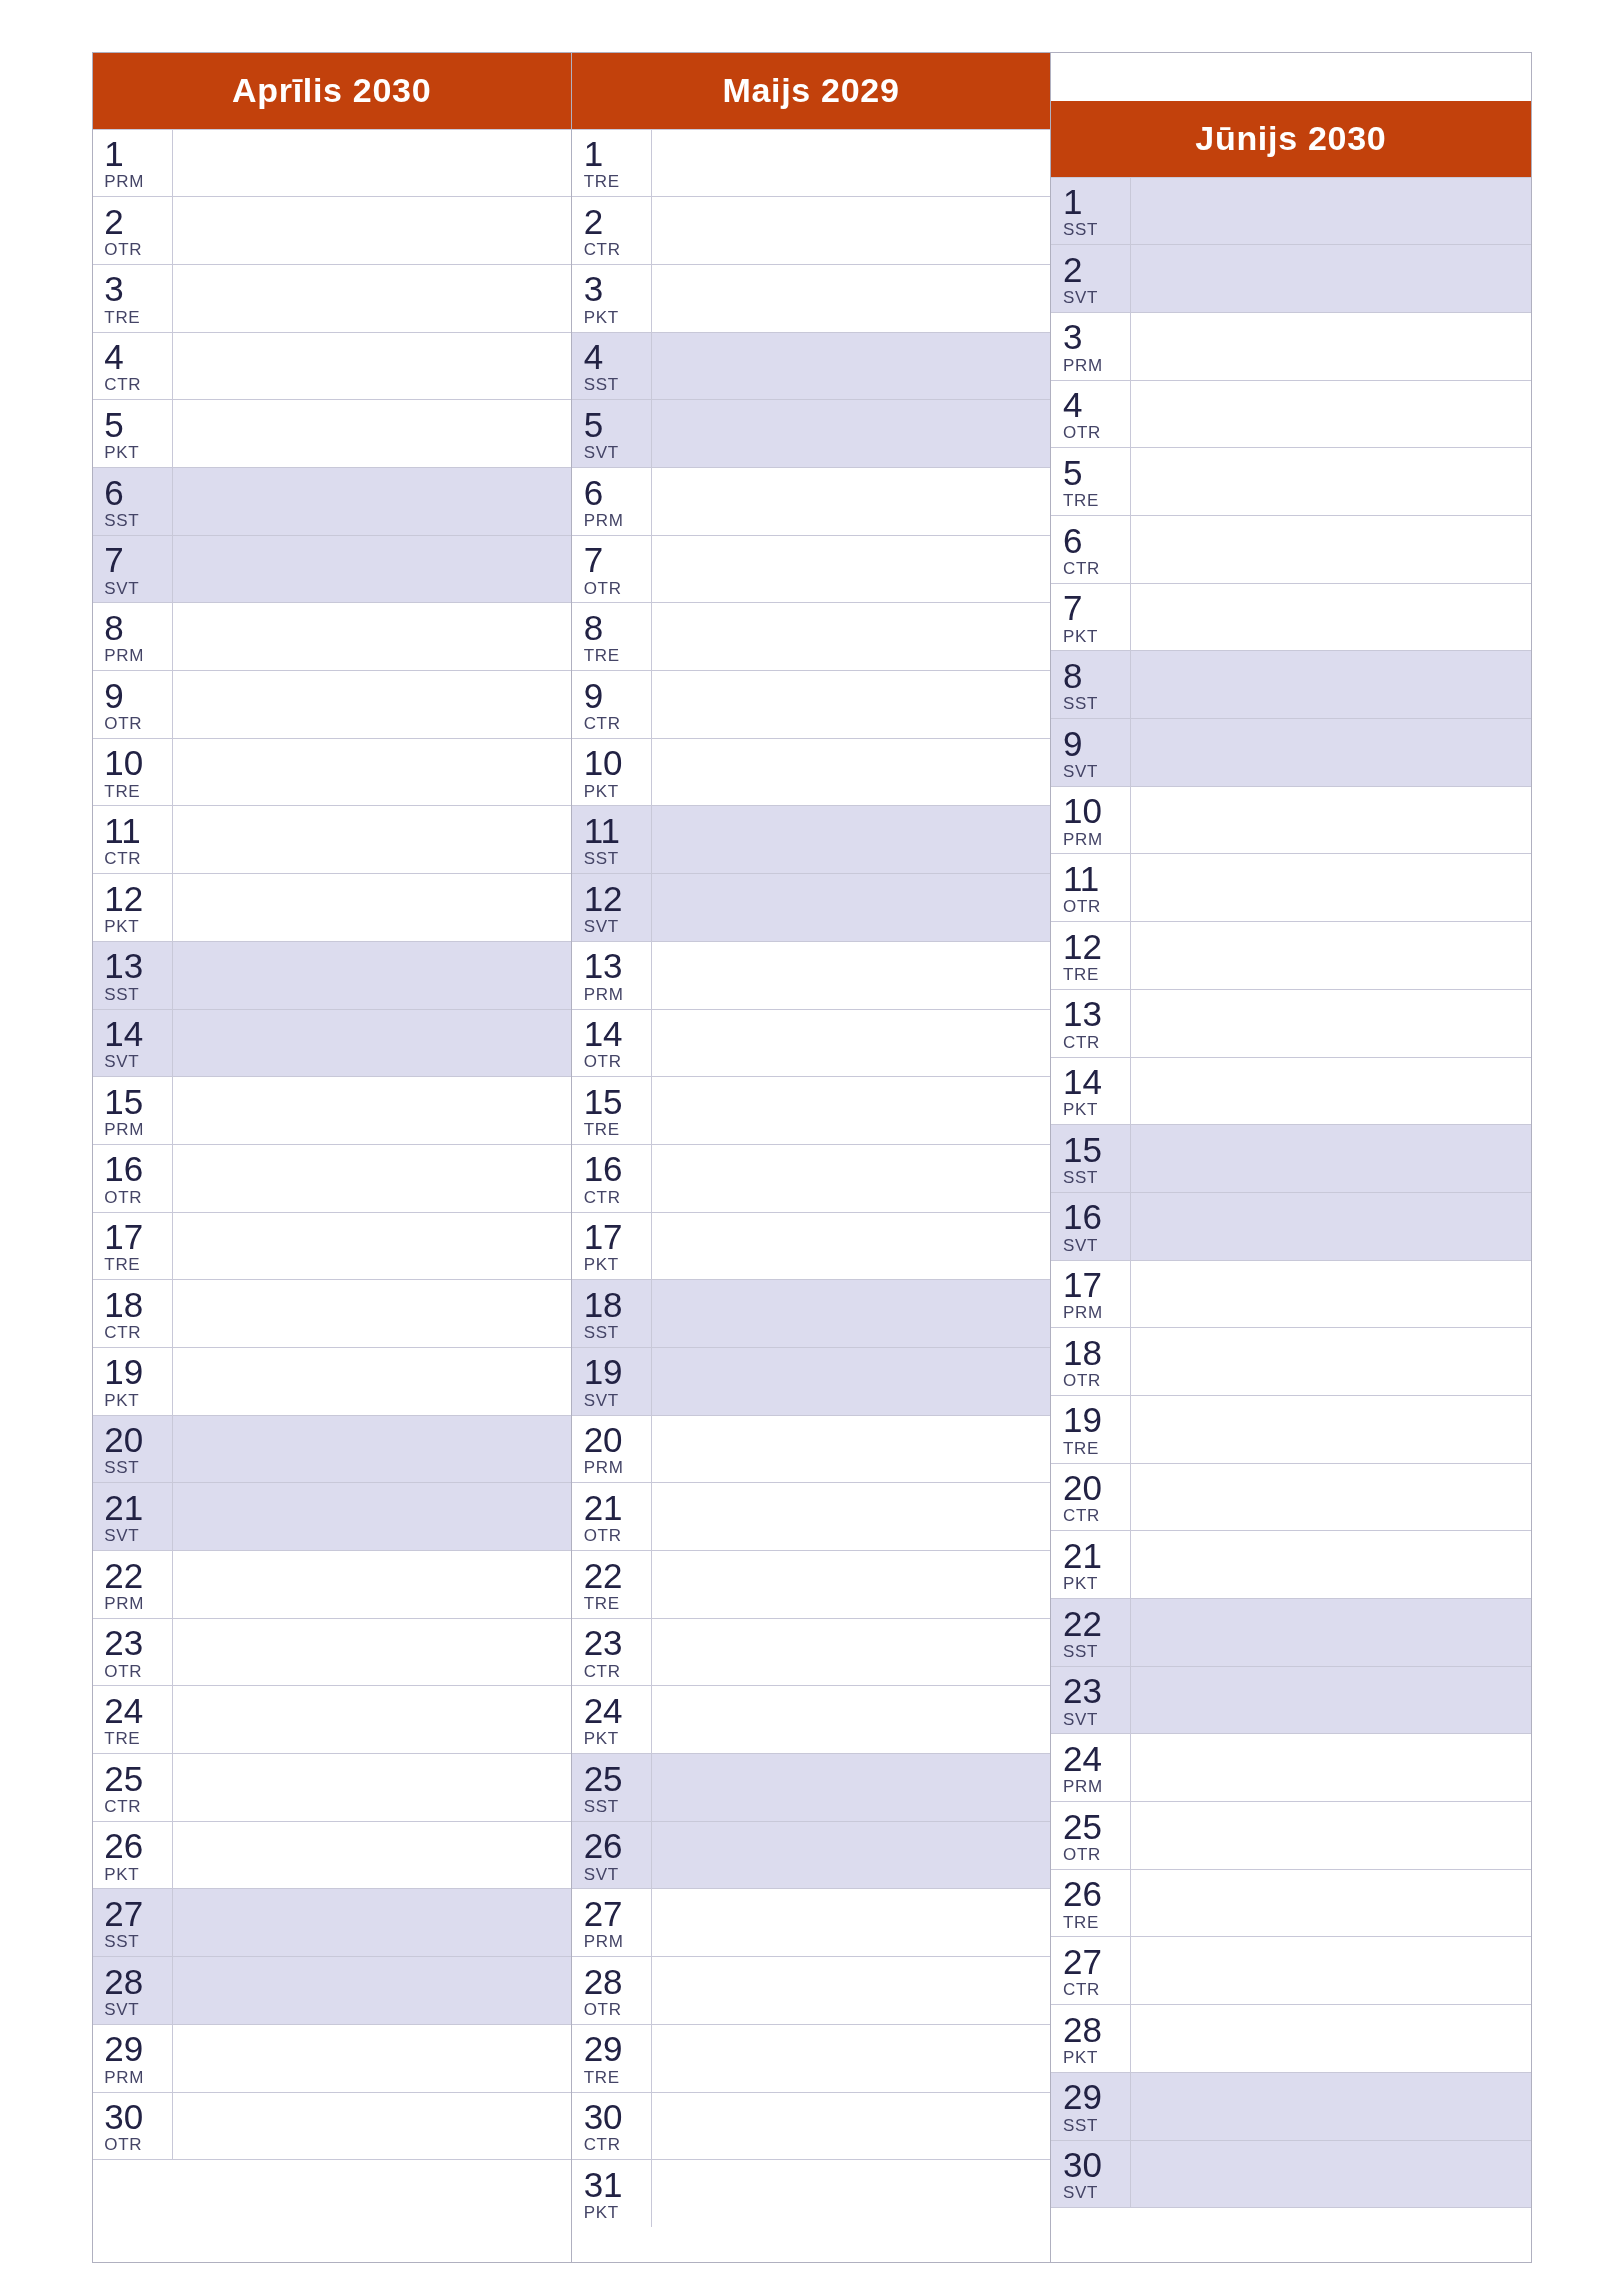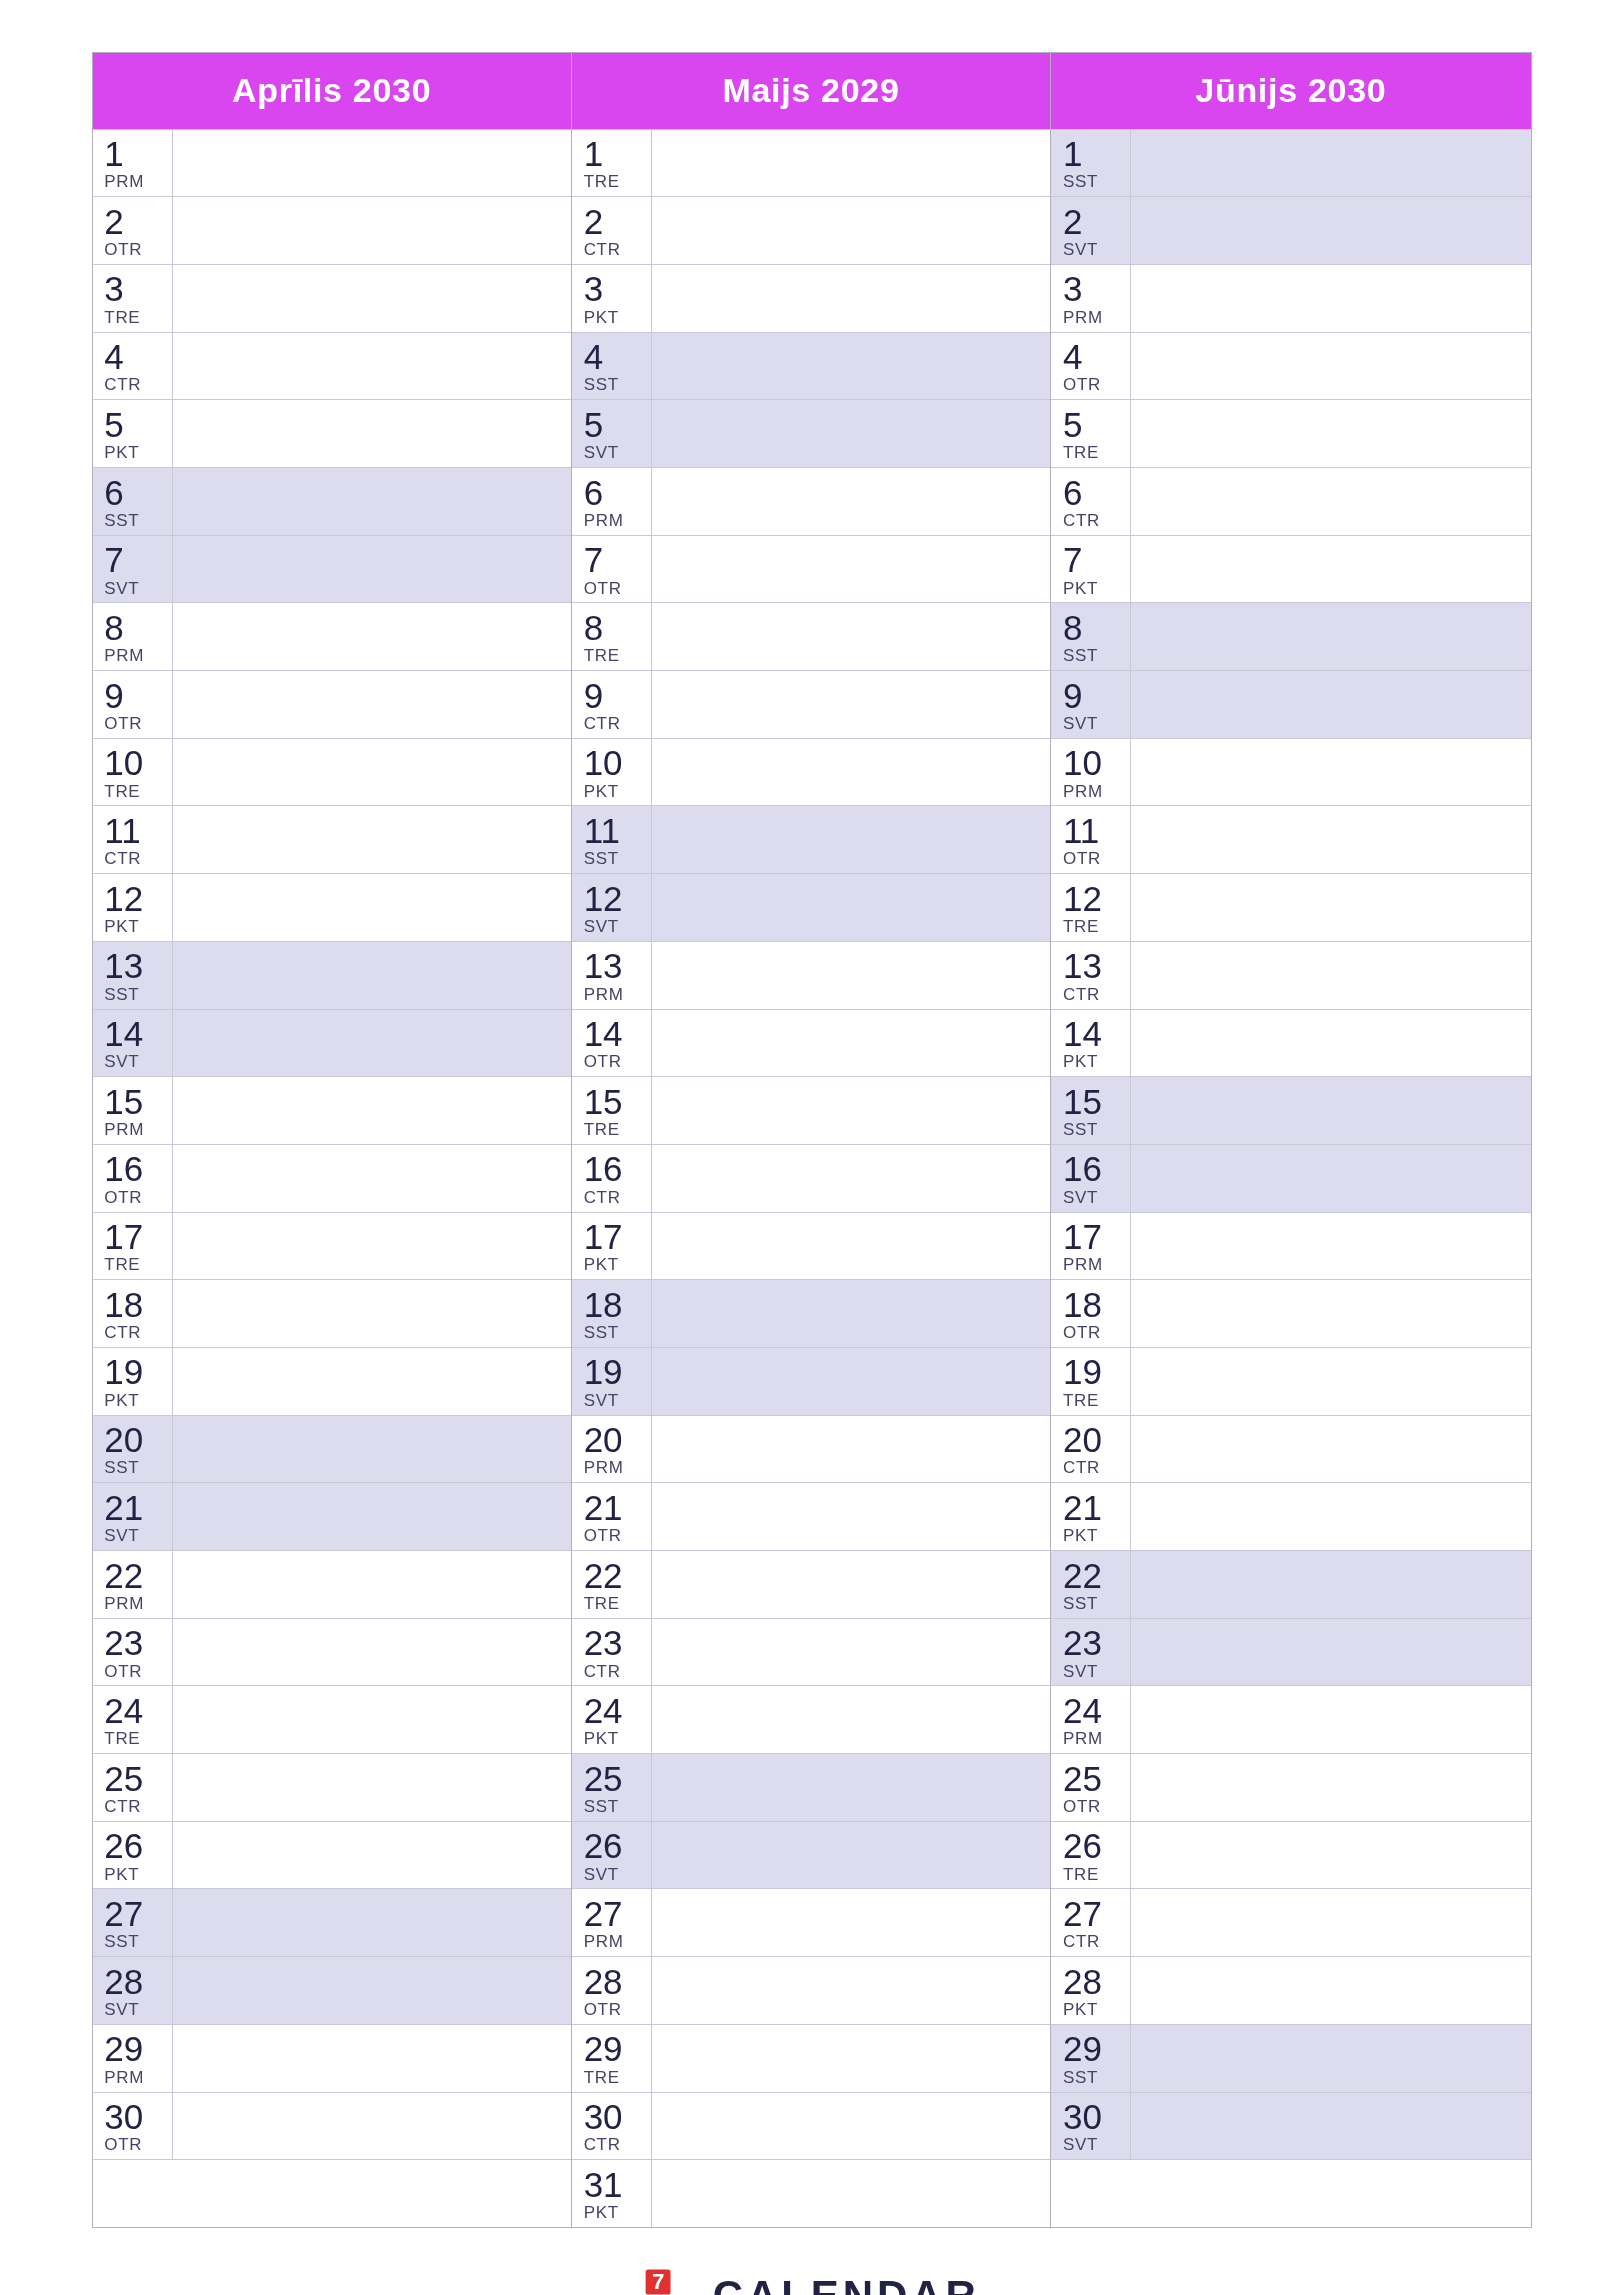--- a/index.html
+++ b/index.html
@@ -20,24 +20,25 @@
       display: grid;
       grid-template-columns: 1fr 1fr 1fr;
       border: 1px solid #b0b0c0;
     }
 
     .month-column {
       border-right: 1px solid #b0b0c0;
     }
     .month-column:last-child {
       border-right: none;
+      margin-top: 48px;
     }
 
     .month-header {
-      background: #d946ef;
+      background: #c2410c;
       color: #ffffff;
       text-align: center;
       font-size: 34px;
       font-weight: bold;
       padding: 18.3px 0;
       letter-spacing: 0.7px;
     }
 
     .day-row {
       display: flex;

